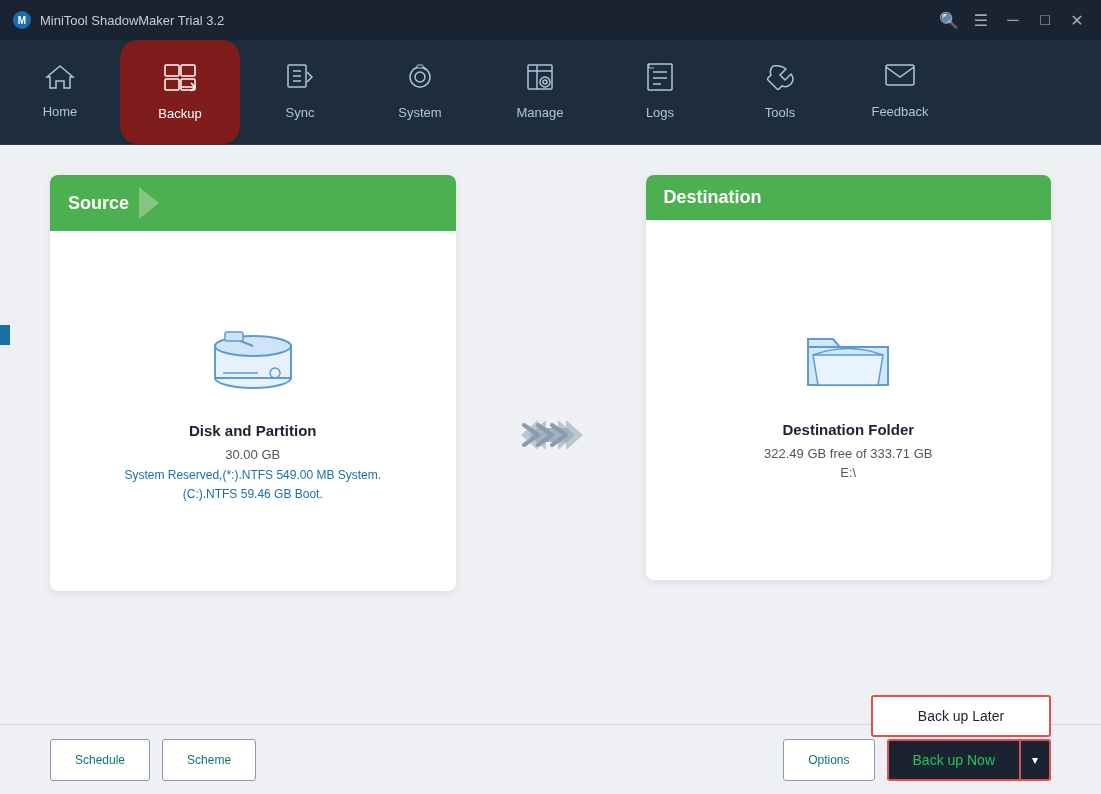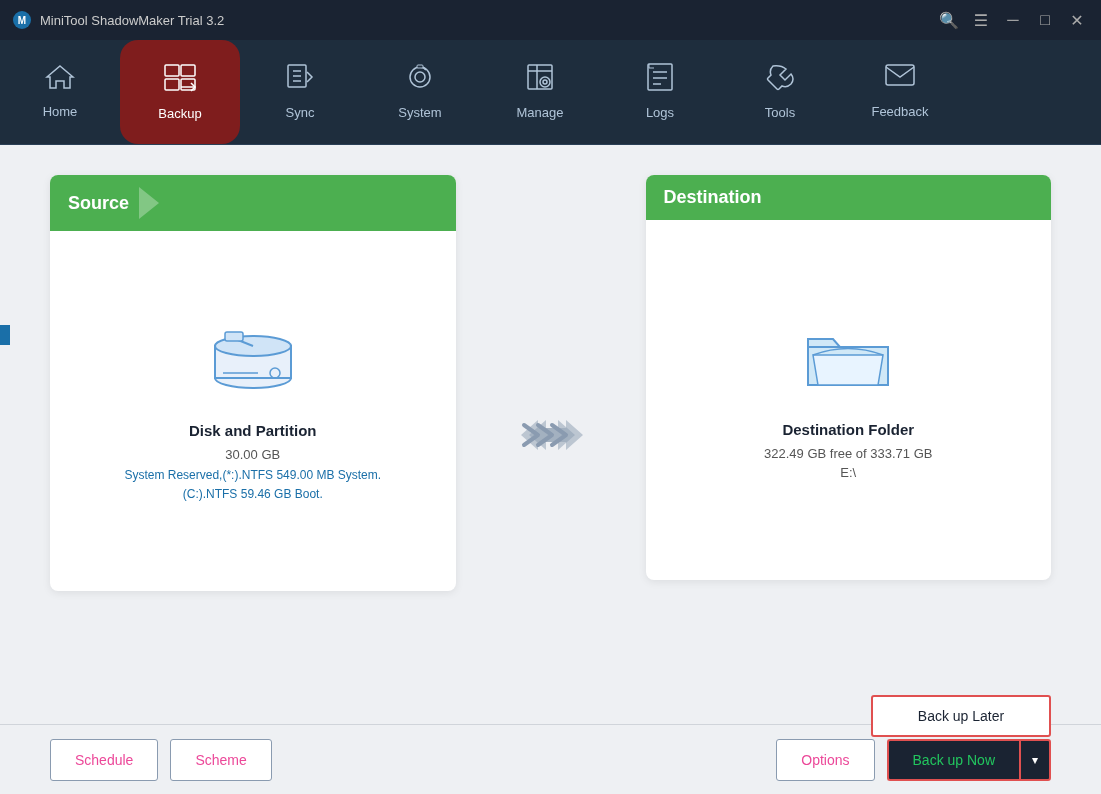--- a/index.html
+++ b/index.html
@@ -159,22 +159,22 @@
       align-items: center;
       padding: 0 50px;
       border-top: 1px solid #d0d4da;
       gap: 12px;
     }
     .btn {
       height: 42px;
       padding: 0 24px;
       border: 1.5px solid #8a9bb0;
       background: #fff;
-      color: #ec4899;
-      font-size: 14px;
+      color: #0f766e;
+      font-size: 12px;
       cursor: pointer;
       border-radius: 3px;
       font-family: inherit;
     }
 
     .spacer { flex: 1; }
 
     .btn-group {
       display: flex;
       position: relative;

